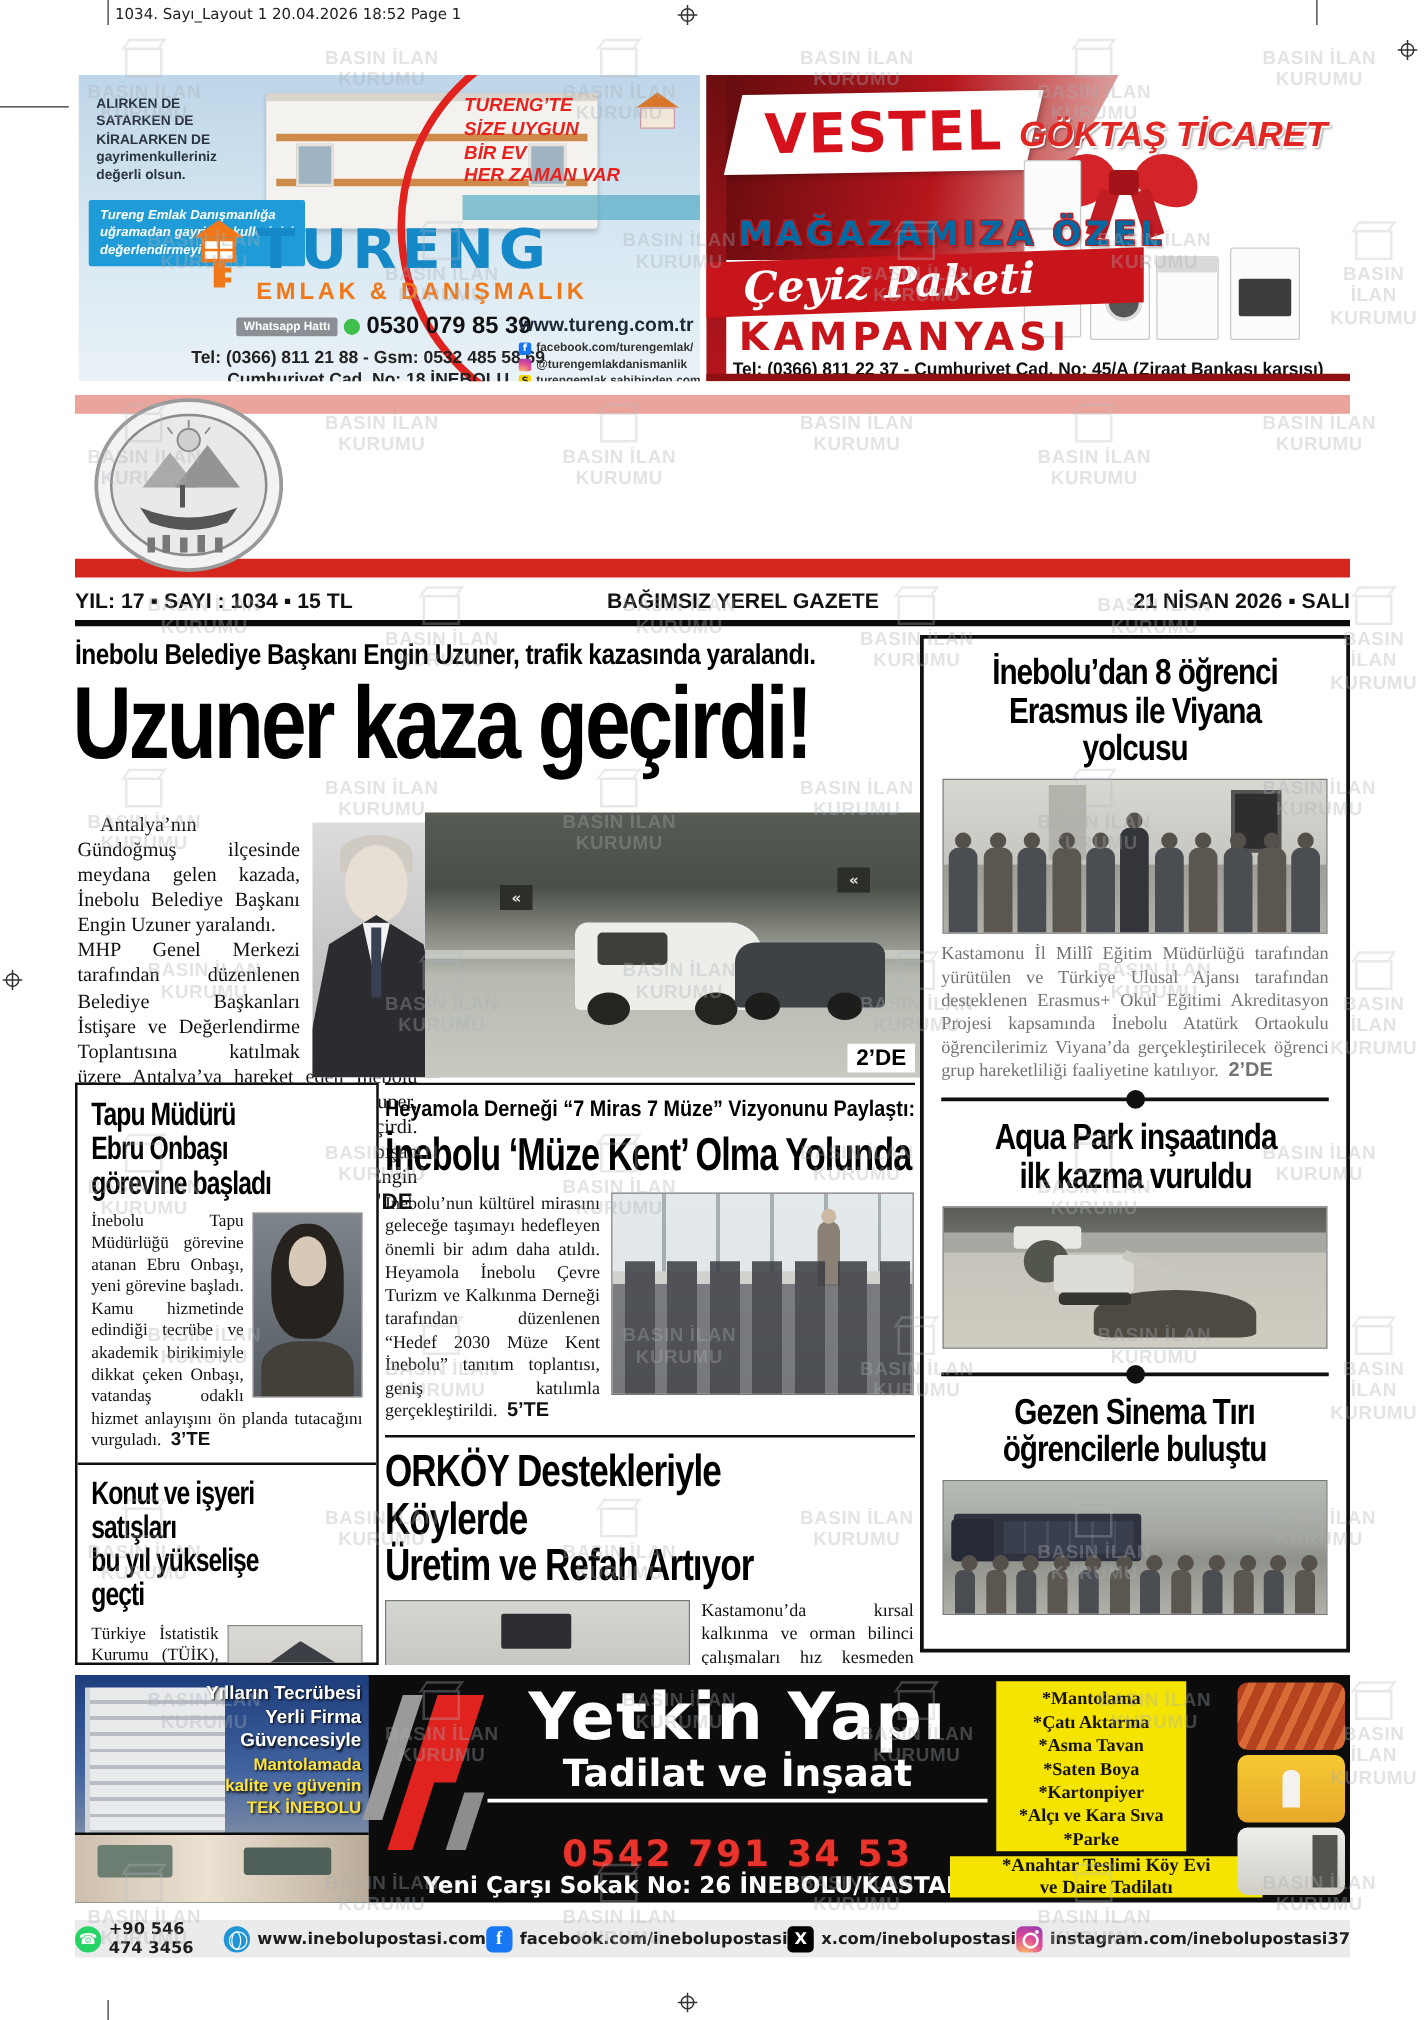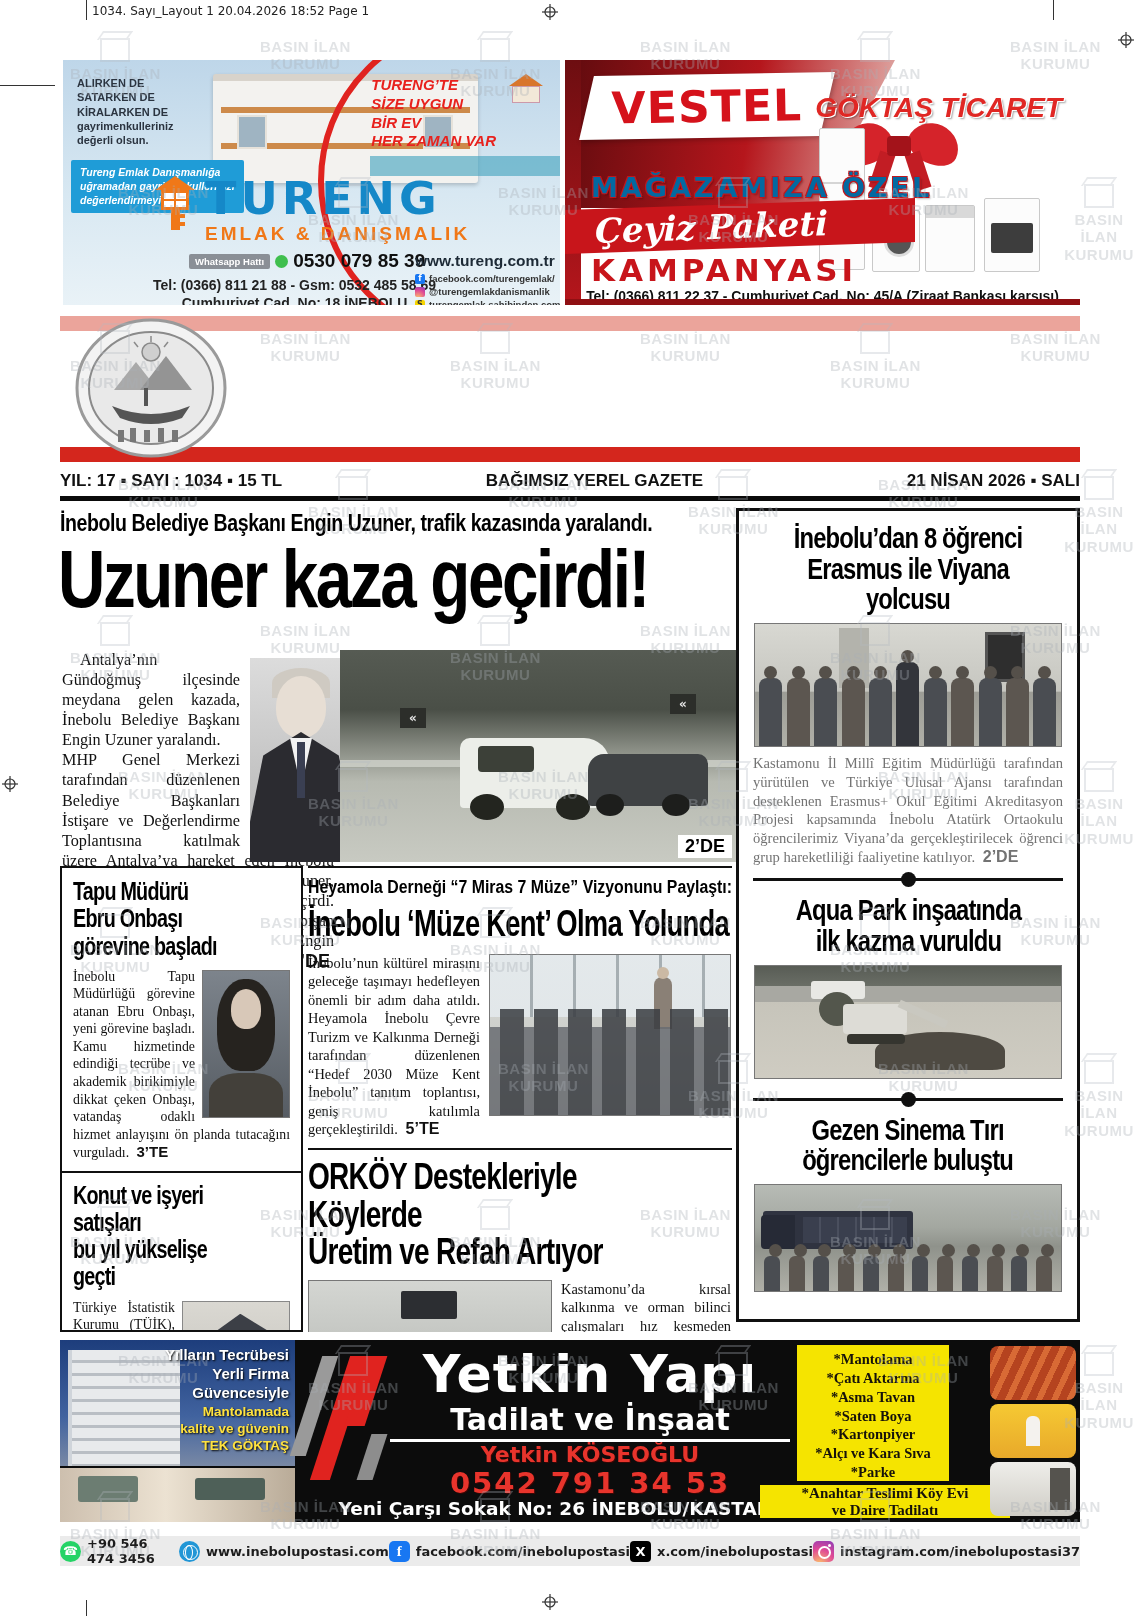--- a/index.html
+++ b/index.html
@@ -845,31 +845,30 @@
     <div class="abs y-left">
       <div class="y-bld">
           <div class="y-tower"></div>
         </div>
       <div class="y-interior"></div>
       <div class="y-wtext pre">Yılların Tecrübesi
 Yerli Firma
 Güvencesiyle</div>
       <div class="y-ytext pre">Mantolamada
 kalite ve güvenin
-TEK GÖKTAŞ</div>
+TEK İNEBOLU</div>
     </div>
     <div class="abs y-logo">
         <div class="b1"></div>
         <div class="b2"></div>
         <div class="b3"></div>
         <div class="b4"></div>
       </div>
     <div class="abs y-brand">Yetkin Yapı</div>
     <div class="abs y-sub">Tadilat ve İnşaat</div>
-    <div class="abs y-person">Yetkin KÖSEOĞLU</div>
     <div class="abs y-phone">0542 791 34 53</div>
     <div class="abs y-addr">Yeni Çarşı Sokak No: 26 İNEBOLU/KASTAMONU</div>
     <div class="abs y-services pre">*Mantolama
 *Çatı Aktarma
 *Asma Tavan
 *Saten Boya
 *Kartonpiyer
 *Alçı ve Kara Sıva
 *Parke
 * Kalebodur</div>

